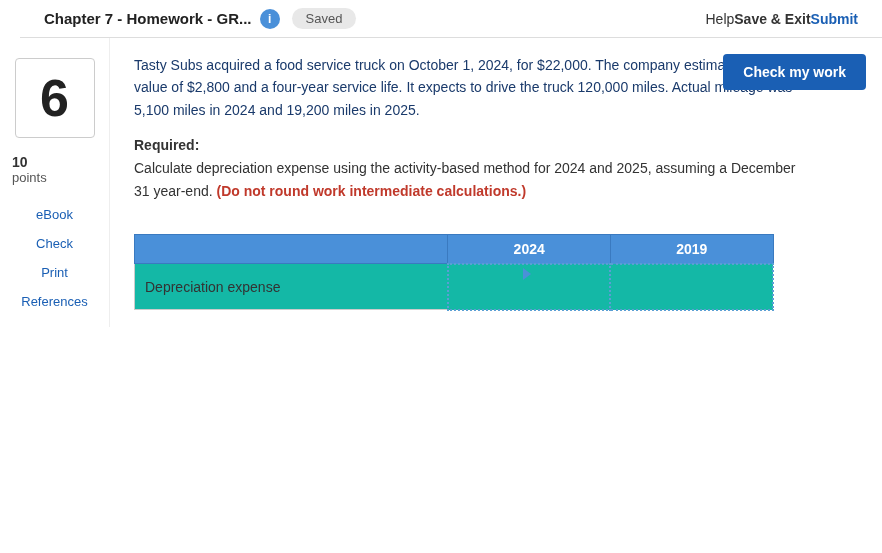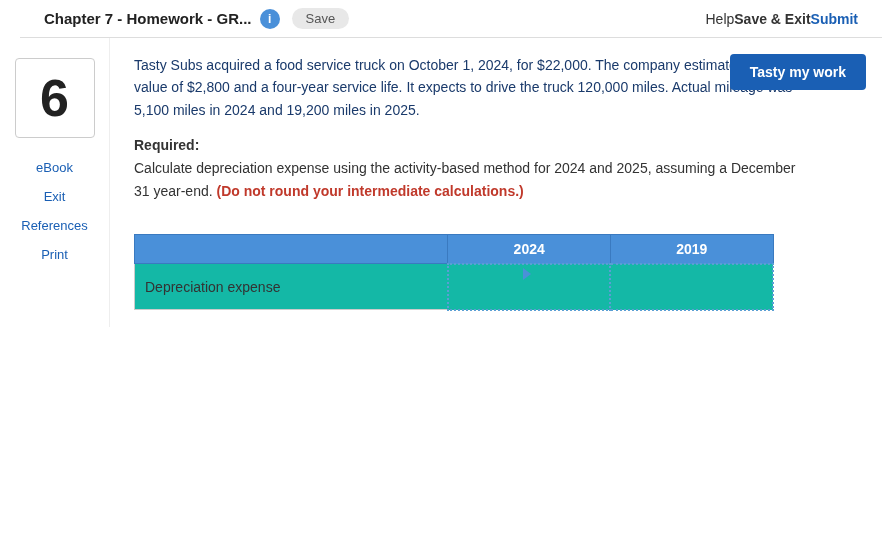--- a/index.html
+++ b/index.html
@@ -229,51 +229,55 @@
       vertical-align: middle;
       margin-right: 4px;
     }
   </style>
 </head>
 <body>
 
 <div class="header">
   <span class="header-title">Chapter 7 - Homework - GR...</span>
   <span class="header-info-icon">i</span>
-  <span class="header-saved-badge">Save</span>
+  <span class="header-saved-badge">Saved</span>
   <div class="header-nav">
     <a class="header-nav-link">Help</a>
     <a class="header-nav-link save-exit">Save &amp; Exit</a>
     <a class="header-nav-link submit">Submit</a>
   </div>
 </div>
 
 <div class="main-content">
 
   <div class="sidebar">
     <div class="question-number-box">6</div>
+    <div class="points-section">
+      <div class="points-value">10</div>
+      <div class="points-label">points</div>
+    </div>
     <div class="sidebar-nav">
       <div class="sidebar-nav-item">eBook</div>
-      <div class="sidebar-nav-item">Exit</div>
+      <div class="sidebar-nav-item">Check</div>
+      <div class="sidebar-nav-item">Print</div>
       <div class="sidebar-nav-item">References</div>
-      <div class="sidebar-nav-item">Print</div>
     </div>
   </div>
 
   <div class="content-area">
 
-    <button class="check-work-btn">Tasty my work</button>
+    <button class="check-work-btn">Check my work</button>
 
     <p class="problem-text">Tasty Subs acquired a food service truck on October 1, 2024, for $22,000. The company estimates a residual value of $2,800 and a four-year service life. It expects to drive the truck 120,000 miles. Actual mileage was 5,100 miles in 2024 and 19,200 miles in 2025.</p>
 
     <div class="required-section">
       <div class="required-label">Required:</div>
       <div class="required-text">
         <span>Calculate depreciation expense using the activity-based method for 2024 and 2025, assuming a December 31 year-end.</span>
-        <span class="no-round">(Do not round your intermediate calculations.)</span>
+        <span class="no-round">(Do not round work intermediate calculations.)</span>
       </div>
     </div>
 
     <div class="table-container">
       <table class="dep-table">
         <thead>
           <tr>
             <th class="empty-header"></th>
             <th>2024</th>
             <th>2019</th>

